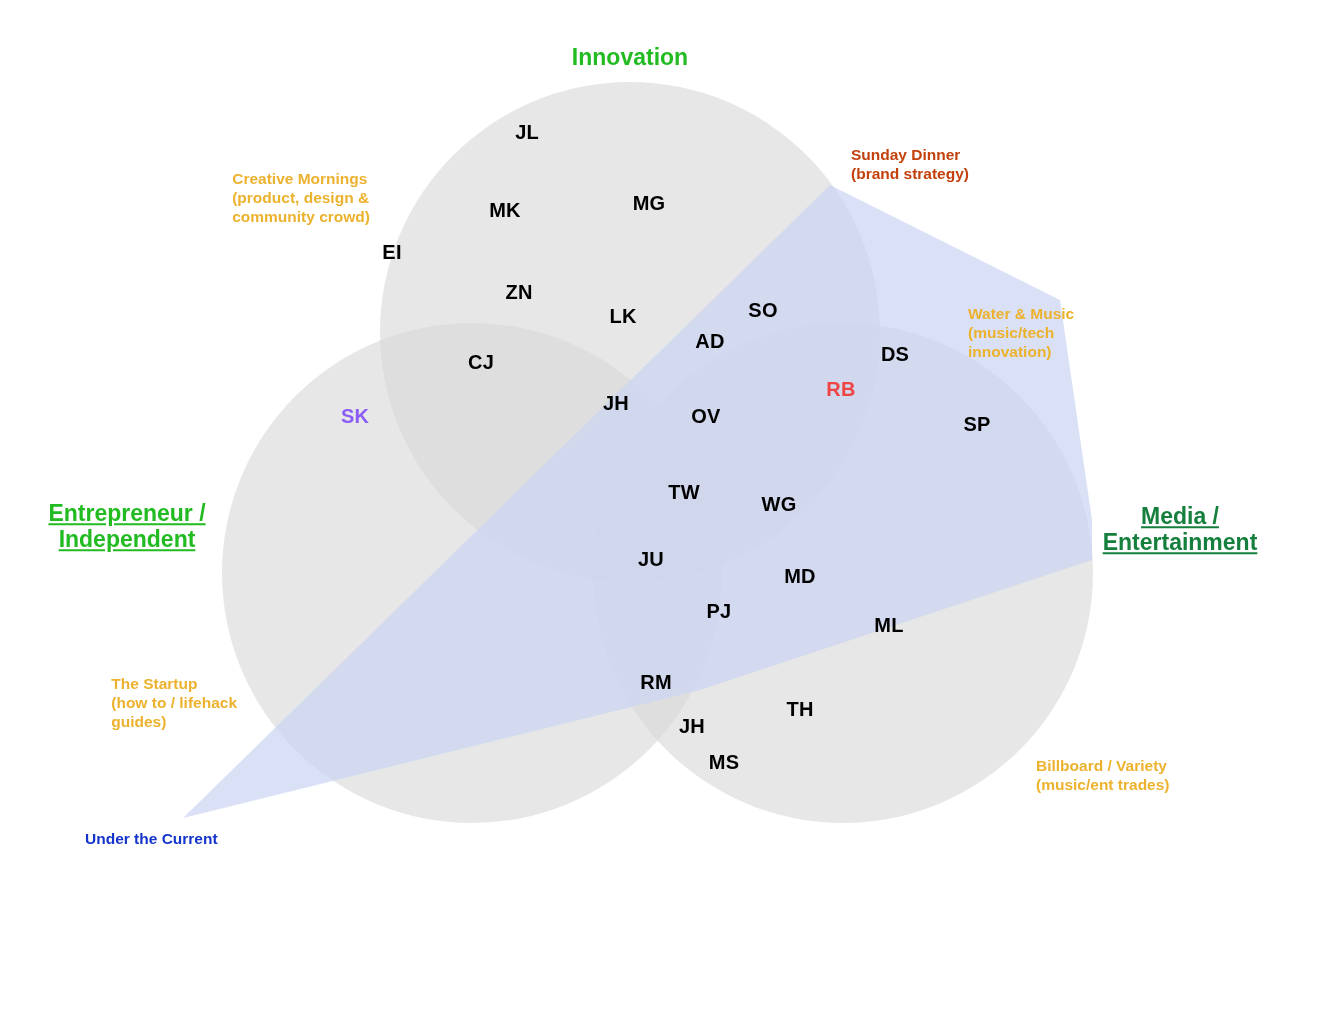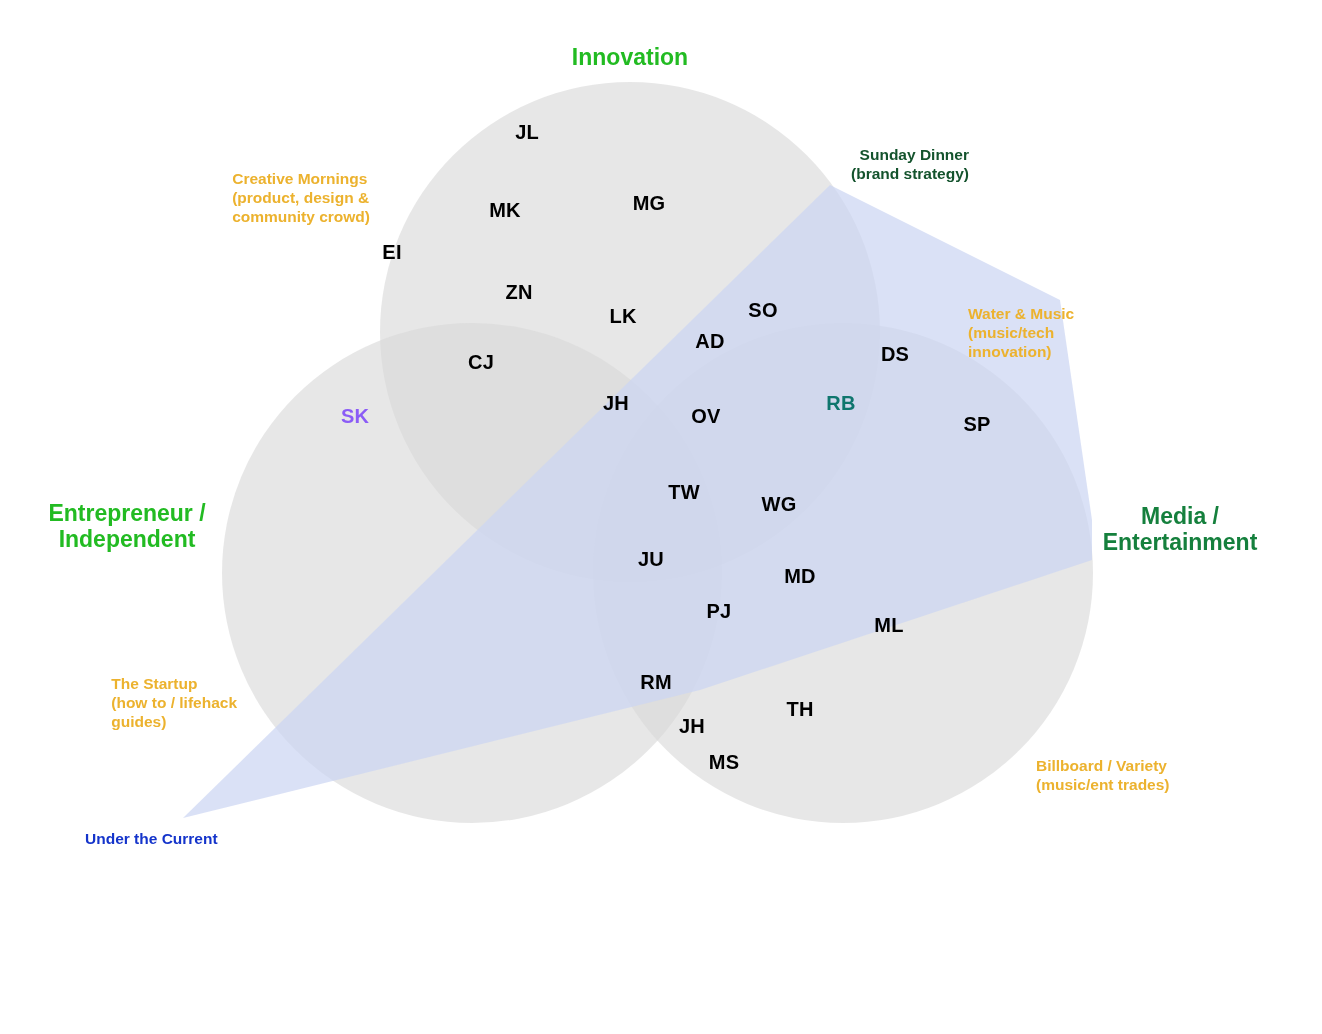--- a/index.html
+++ b/index.html
@@ -57,20 +57,21 @@
   }
   .circle-title.sz-innovation {
     font-size: 23px;
     text-align: center;
     transform: translate(-50%, 0);
   }
   .circle-title.sz-side {
     font-size: 23px;
     transform: translate(-50%, -50%);
     text-align: center;
+    text-decoration: underline;
   }
   .annot-label {
     position: absolute;
     font-weight: bold;
     font-size: 15.5px;
     font-family: "Liberation Sans", sans-serif;
     white-space: pre;
     line-height: 1.22;
     pointer-events: auto;
   }
@@ -104,21 +105,21 @@
 
     <div class="circle-title sz-innovation" id="ct-0" style="left: 630px; top: 45px; color: rgb(34, 187, 34);">Innovation</div>
     <div class="circle-title sz-side" id="ct-1" style="left: 127px; top: 527px; color: rgb(34, 187, 34);">Entrepreneur /
 Independent</div>
     <div class="circle-title sz-side" id="ct-2" style="left: 1180px; top: 530px; color: #15803d;">Media /
 Entertainment</div>
 
     <div class="annot-label align-right" id="an-0" style="left: 370px; top: 170px; color: rgb(236, 178, 46);">Creative Mornings
 (product, design &amp;
 community crowd)</div>
-    <div class="annot-label align-left" id="an-1" style="left: 851px; top: 146px; color: #14532d; text-align: right;">Sunday Dinner
+    <div class="annot-label align-left" id="an-1" style="left: 851px; top: 146px; color: #c2410c;">Sunday Dinner
 (brand strategy)</div>
     <div class="annot-label align-left" id="an-2" style="left: 968px; top: 305px; color: rgb(236, 178, 46);">Water &amp; Music
 (music/tech
 innovation)</div>
     <div class="annot-label align-left" id="an-3" style="left: 1036px; top: 757px; color: rgb(236, 178, 46);">Billboard / Variety
 (music/ent trades)</div>
     <div class="annot-label align-right" id="an-4" style="left: 237px; top: 675px; color: rgb(236, 178, 46);">The Startup
 (how to / lifehack
 guides)</div>
 
@@ -131,21 +132,21 @@
         <div class="node-label" style="left: 392px; top: 252px; color: rgb(0, 0, 0);">EI</div>
         <div class="node-label" style="left: 519px; top: 292px; color: rgb(0, 0, 0);">ZN</div>
         <div class="node-label" style="left: 623px; top: 316px; color: rgb(0, 0, 0);">LK</div>
         <div class="node-label" style="left: 763px; top: 310px; color: #000000;">SO</div>
         <div class="node-label" style="left: 710px; top: 341px; color: rgb(0, 0, 0);">AD</div>
         <div class="node-label" style="left: 895px; top: 354px; color: rgb(0, 0, 0);">DS</div>
         <div class="node-label" style="left: 481px; top: 362px; color: rgb(0, 0, 0);">CJ</div>
         <div class="node-label" style="left: 355px; top: 416px; color: #8b5cf6;">SK</div>
         <div class="node-label" style="left: 616px; top: 403px; color: rgb(0, 0, 0);">JH</div>
         <div class="node-label" style="left: 706px; top: 416px; color: rgb(0, 0, 0);">OV</div>
-        <div class="node-label" style="left: 841px; top: 403px; color: #0f766e; text-align: center;">RB</div>
+        <div class="node-label" style="left: 841px; top: 389px; color: #ef4444; text-align: center;">RB</div>
         <div class="node-label" style="left: 977px; top: 424px; color: rgb(0, 0, 0);">SP</div>
         <div class="node-label" style="left: 684px; top: 492px; color: rgb(0, 0, 0);">TW</div>
         <div class="node-label" style="left: 779px; top: 504px; color: rgb(0, 0, 0);">WG</div>
         <div class="node-label" style="left: 651px; top: 559px; color: rgb(0, 0, 0);">JU</div>
         <div class="node-label" style="left: 800px; top: 576px; color: rgb(0, 0, 0);">MD</div>
         <div class="node-label" style="left: 719px; top: 611px; color: rgb(0, 0, 0);">PJ</div>
         <div class="node-label" style="left: 889px; top: 625px; color: rgb(0, 0, 0);">ML</div>
         <div class="node-label" style="left: 656px; top: 682px; color: rgb(0, 0, 0);">RM</div>
         <div class="node-label" style="left: 800px; top: 709px; color: rgb(0, 0, 0);">TH</div>
         <div class="node-label" style="left: 692px; top: 726px; color: rgb(0, 0, 0);">JH</div>

